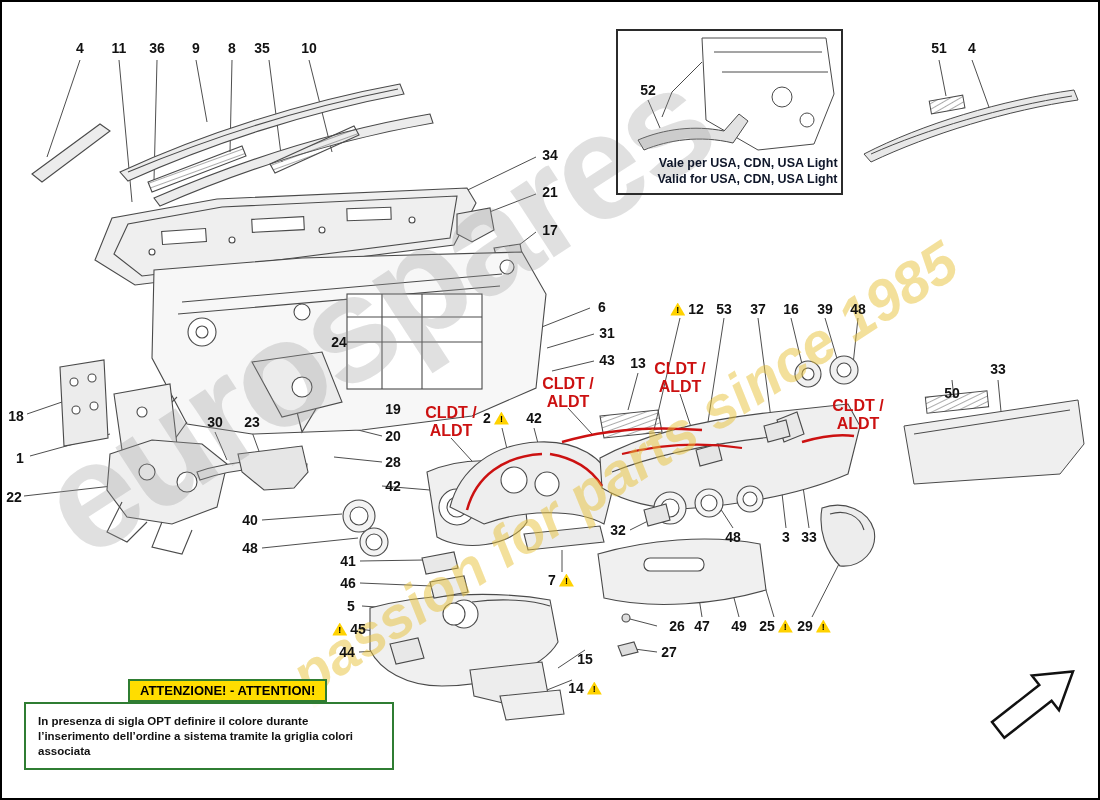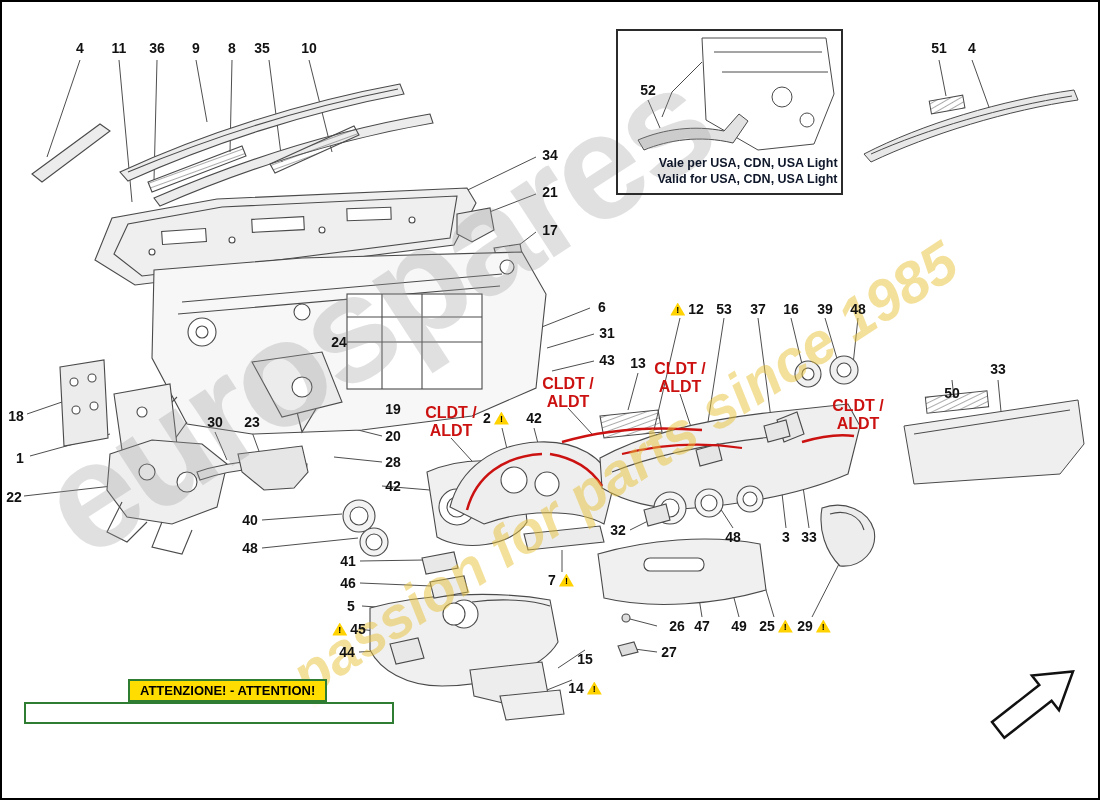--- a/index.html
+++ b/index.html
@@ -422,16 +422,17 @@
       </div>
       <div class="cldt" style="left: 856px; top: 413px;">
         <div>CLDT /</div>
         <div>ALDT</div>
       </div>
     </div>
 
   <div class="attention">
     <div class="attention-header">ATTENZIONE! - ATTENTION!</div>
     <div class="attention-body">
+      <div class="it">In presenza di sigla OPT definire il colore durante l’inserimento dell’ordine a sistema tramite la griglia colori associata</div>
     </div>
   </div>
 
 </div>
 
 </body></html>

